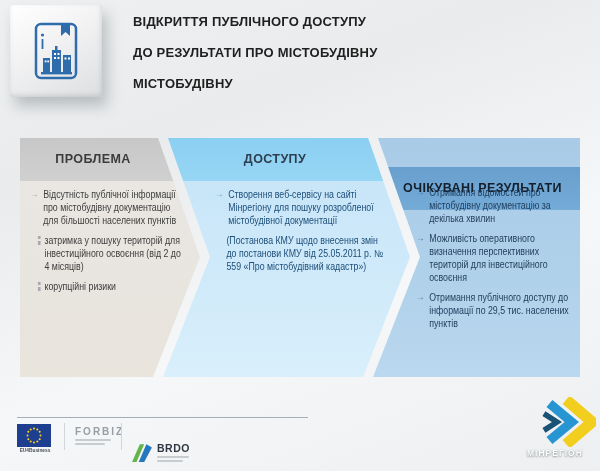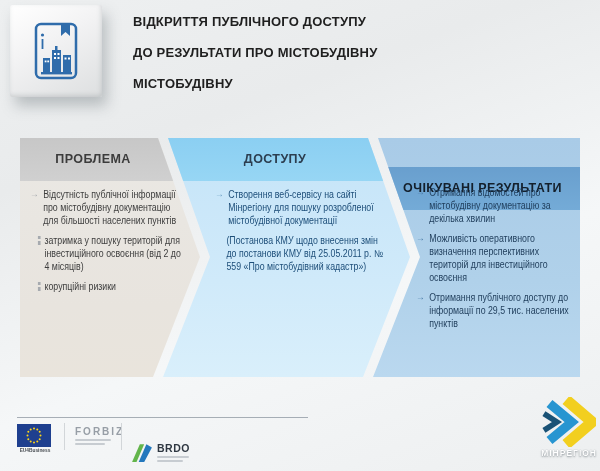--- a/index.html
+++ b/index.html
@@ -60,21 +60,21 @@
   .vdiv{position:absolute;top:423px;width:1px;height:27px;background:#d2d6d9;}
   .euflag{position:absolute;left:17px;top:424px;}
   .eulabel{position:absolute;left:14px;top:448px;width:42px;text-align:center;
     font-size:6px;font-weight:bold;color:#4a4f54;transform:scale(.8);transform-origin:center top;}
   .forbiz{position:absolute;left:75px;top:426px;}
   .forbiz .w{font-size:10px;font-weight:bold;letter-spacing:2px;color:#979ea6;}
   .tinybar{height:2px;background:#c7ccd1;margin-top:2px;border-radius:1px;}
   .brdo{position:absolute;left:131px;top:425px;display:flex;gap:4px;align-items:center;margin-top:16px;}
   .brdo .w{font-size:10.5px;font-weight:bold;color:#2e3741;letter-spacing:.5px;}
   .minlogo{position:absolute;left:540px;top:397px;}
-  .minlabel{position:absolute;left:527px;top:448px;width:70px;text-align:right;
+  .minlabel{position:absolute;left:527px;top:448px;width:70px;text-align:left;
     font-size:8.5px;font-weight:bold;letter-spacing:1px;color:#ffffff;
     text-shadow:0 1px 2px rgba(140,147,153,.95),0 0 1px rgba(140,147,153,.8);}
 </style>
 </head>
 <body>
 
 <div class="stage">
 
   <div class="tile">
     <svg width="46" height="58" viewBox="0 0 46 58">

